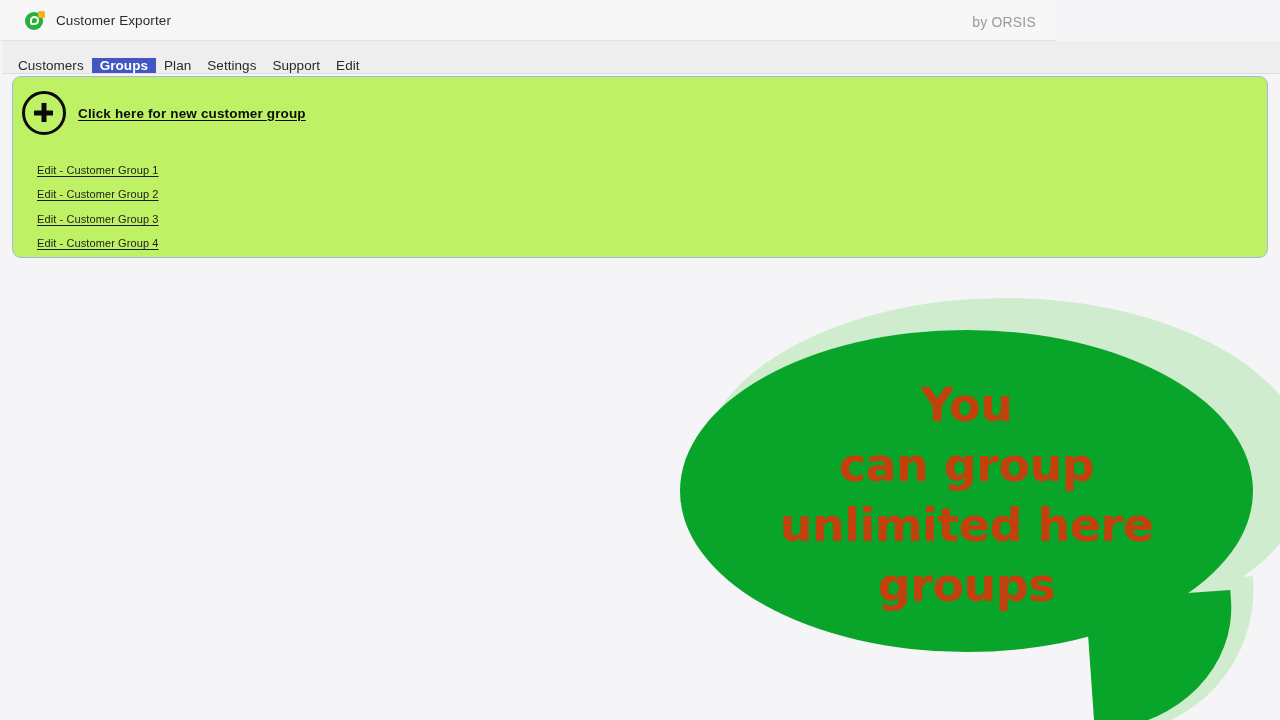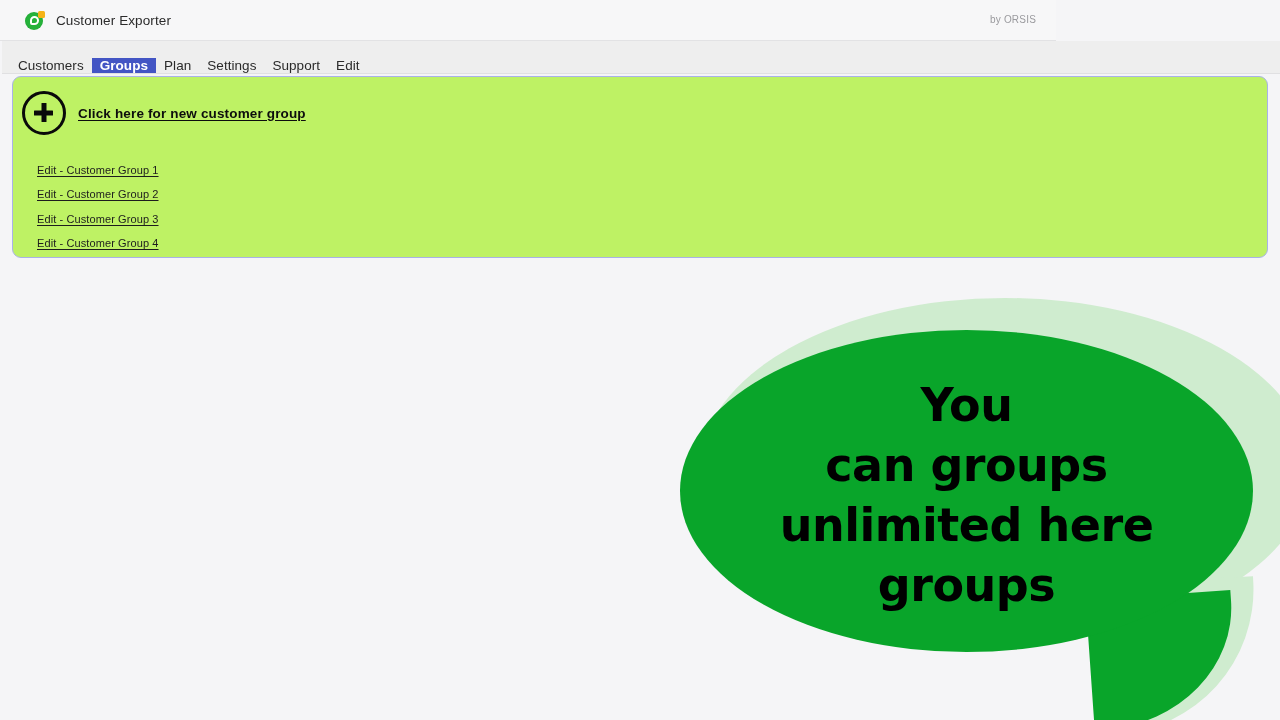--- a/index.html
+++ b/index.html
@@ -67,21 +67,21 @@
     margin-left: 12px;
     font-size: 13.5px;
     color: #2b2b2b;
     letter-spacing: 0.1px;
     white-space: nowrap;
   }
   .vendor {
     position: absolute;
     right: 20px;
     top: 14px;
-    font-size: 10px;
+    font-size: 14px;
     color: #9a9a9e;
     letter-spacing: 0.2px;
   }
 
   
   .navbar {
     position: absolute;
     left: 2px; top: 41px;
     width: 1280px;
     height: 33px;
@@ -227,21 +227,21 @@
     background: #09a52a;
     border-radius: 0 0 92% 6px;
     transform: rotate(-4deg);
   }
   .bubble-text {
     position: absolute;
     left: 20px;
     top: 90px;
     width: 573px;
     text-align: center;
-    color: #000000;
+    color: #c2410c;
     font-family: "DejaVu Sans", sans-serif;
     font-weight: bold;
     font-size: 46px;
     line-height: 60px;
     letter-spacing: -0.5px;
   }
   .bubble-text .ln { display: block; }
 </style>
 </head>
 <body>
@@ -285,19 +285,19 @@
 
   </div>
 
   <div class="bubble-wrap">
     <div class="bubble-shadow"></div>
     <div class="bubble-shadow-tail"></div>
     <div class="bubble-tail"></div>
     <div class="bubble-body"></div>
     <div class="bubble-text">
       <span class="ln">You</span>
-      <span class="ln">can groups</span>
+      <span class="ln">can group</span>
       <span class="ln">unlimited here</span>
       <span class="ln">groups</span>
     </div>
   </div>
 
 </div>
 
 </body></html>

